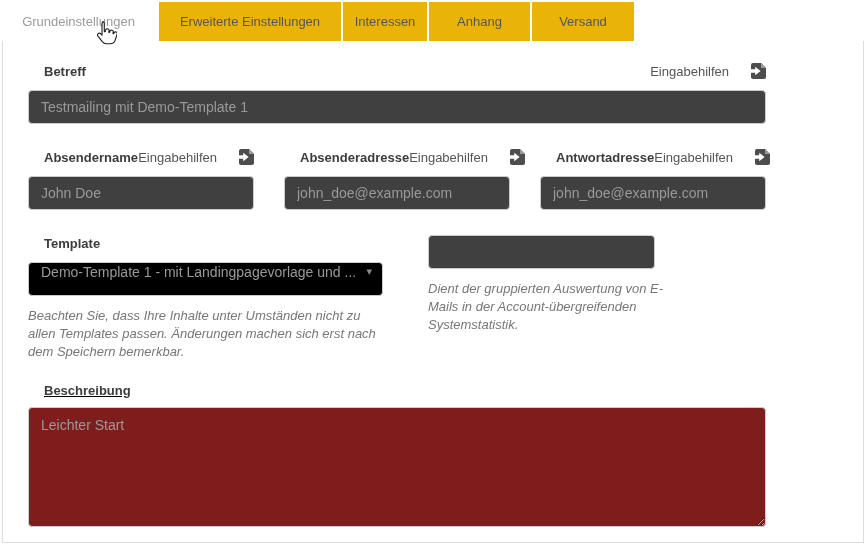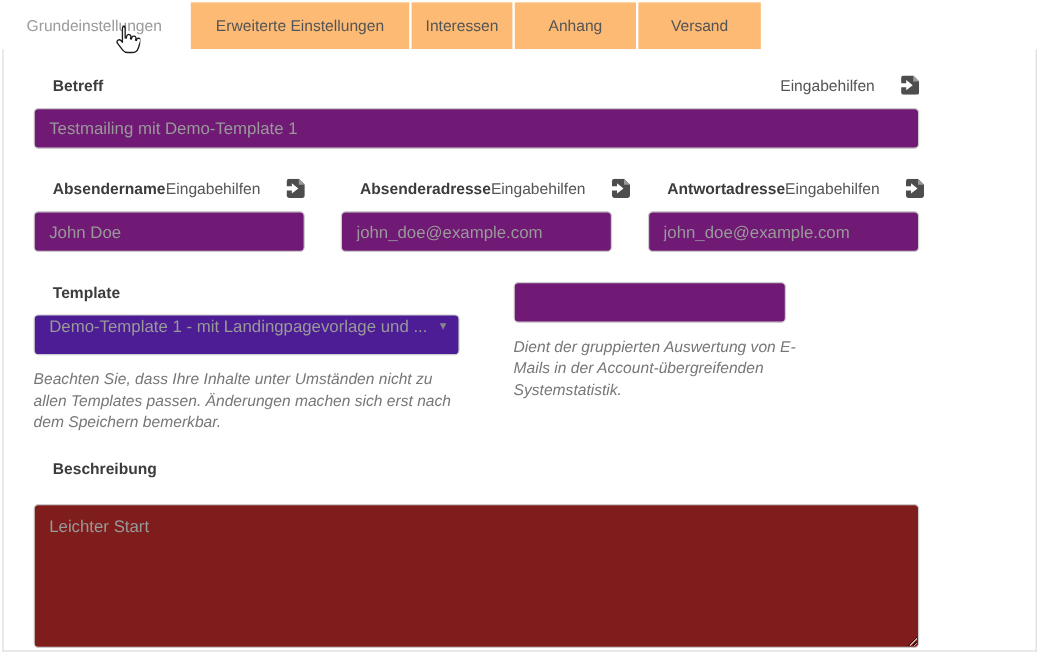--- a/index.html
+++ b/index.html
@@ -6,21 +6,21 @@
   html, body {
     margin: 0; padding: 0;
     width: 866px; height: 549px;
     background: #ffffff;
     font-family: "Liberation Sans", "DejaVu Sans", sans-serif;
     overflow: hidden;
   }
   
   .tabbar { display: flex; margin-top: 2px; height: 39px; }
   .tab {
-    background: #fdba74; color: #555555;
+    background: #eab308; color: #555555;
     font-size: 13px;
     display: flex; align-items: center; justify-content: center;
     margin-right: 2px; cursor: pointer; user-select: none;
     white-space: nowrap;
   }
   .tab:last-child { margin-right: 0; }
   .tab.active { background: #ffffff; color: #9b9b9b; }
   .tab-1 { width: 157px; }
   .tab-2 { width: 182px; }
   .tab-3 { width: 98px; }
@@ -51,49 +51,49 @@
     display: inline-flex; align-items: center; gap: 20px;
     font-size: 13px; color: #555555; cursor: pointer;
   }
   .helper svg { display: block; }
 
   .text-input {
     width: 100%; height: 34px;
     border: 1px solid #cccccc; border-radius: 4px;
     padding: 0 12px;
     font-family: inherit; font-size: 14px; color: #999999;
-    background: #701a75; outline: none;
+    background: #404040; outline: none;
   }
 
   .row { display: flex; gap: 30px; margin-top: 25px; }
   .col-226 { width: 226px; }
   .col-template { width: 355px; margin-right: 29px; }
   .col-gruppe { width: 330px; }
   .col-gruppe .text-input { width: 227px; }
 
   .select {
     width: 100%; height: 34px;
     border: 1px solid #cccccc; border-radius: 4px;
     padding: 0 10px 15px 12px;
     font-size: 14px; color: #999999;
-    background: #4c1d95; cursor: pointer;
+    background: #000000; cursor: pointer;
     display: flex; align-items: center; justify-content: space-between;
   }
   .select .sel-text { overflow: hidden; white-space: nowrap; }
   .select .caret { color: #888888; font-size: 11px; margin-left: 6px; }
 
   .note {
     font-style: italic; font-size: 13px; color: #777777;
     line-height: 18px; margin-top: 11px;
   }
   .col-template .note { width: 362px; }
   .col-gruppe .note { width: 248px; }
 
   .beschreibung-block { margin-top: 21px; }
-  .beschreibung-block .field-head { margin-bottom: 22px; }
+  .beschreibung-block .field-head { margin-bottom: 9px; text-decoration: underline; }
   .textarea {
     width: 738px; height: 120px;
     border: 1px solid #cccccc; border-radius: 4px;
     padding: 9px 12px;
     font-family: inherit; font-size: 14px; color: #999999;
     background: #7f1d1d; outline: none;
     resize: both;
   }
 
   

